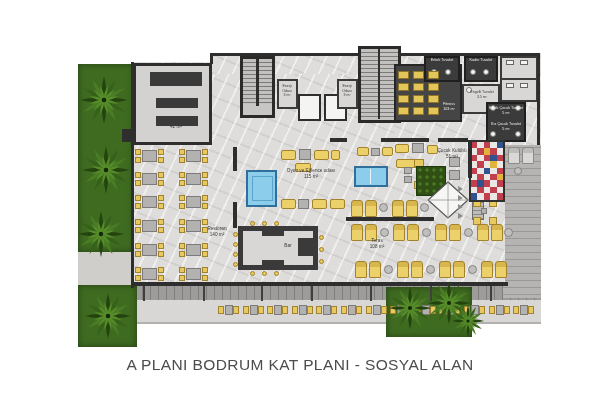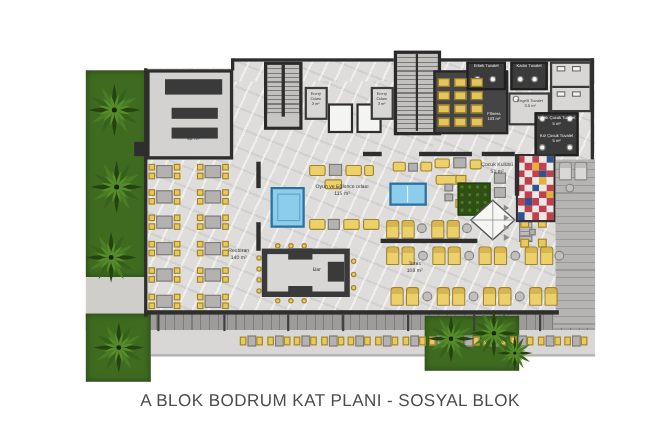--- a/index.html
+++ b/index.html
@@ -673,13 +673,13 @@
       <path d="M30 30 Q38 26 53 30 Q38 34 30 30 Z" transform="rotate(195 30 30) translate(11.4 11.4) scale(0.62)" fill="#568c2a"></path>
       <path d="M30 30 Q38 26 53 30 Q38 34 30 30 Z" transform="rotate(225 30 30) translate(11.4 11.4) scale(0.62)" fill="#568c2a"></path>
       <path d="M30 30 Q38 26 53 30 Q38 34 30 30 Z" transform="rotate(255 30 30) translate(11.4 11.4) scale(0.62)" fill="#568c2a"></path>
       <path d="M30 30 Q38 26 53 30 Q38 34 30 30 Z" transform="rotate(285 30 30) translate(11.4 11.4) scale(0.62)" fill="#568c2a"></path>
       <path d="M30 30 Q38 26 53 30 Q38 34 30 30 Z" transform="rotate(315 30 30) translate(11.4 11.4) scale(0.62)" fill="#568c2a"></path>
       <path d="M30 30 Q38 26 53 30 Q38 34 30 30 Z" transform="rotate(345 30 30) translate(11.4 11.4) scale(0.62)" fill="#568c2a"></path>
       <circle cx="30" cy="30" r="2.2" fill="#14270a"></circle>
     </svg>
   </div>
 
-<div class="caption">A BLOK BODRUM KAT PLANI - SOSYAL BLOK</div>
+<div class="caption">A PLANI BODRUM KAT PLANI - SOSYAL ALAN</div>
 
 </body></html>

